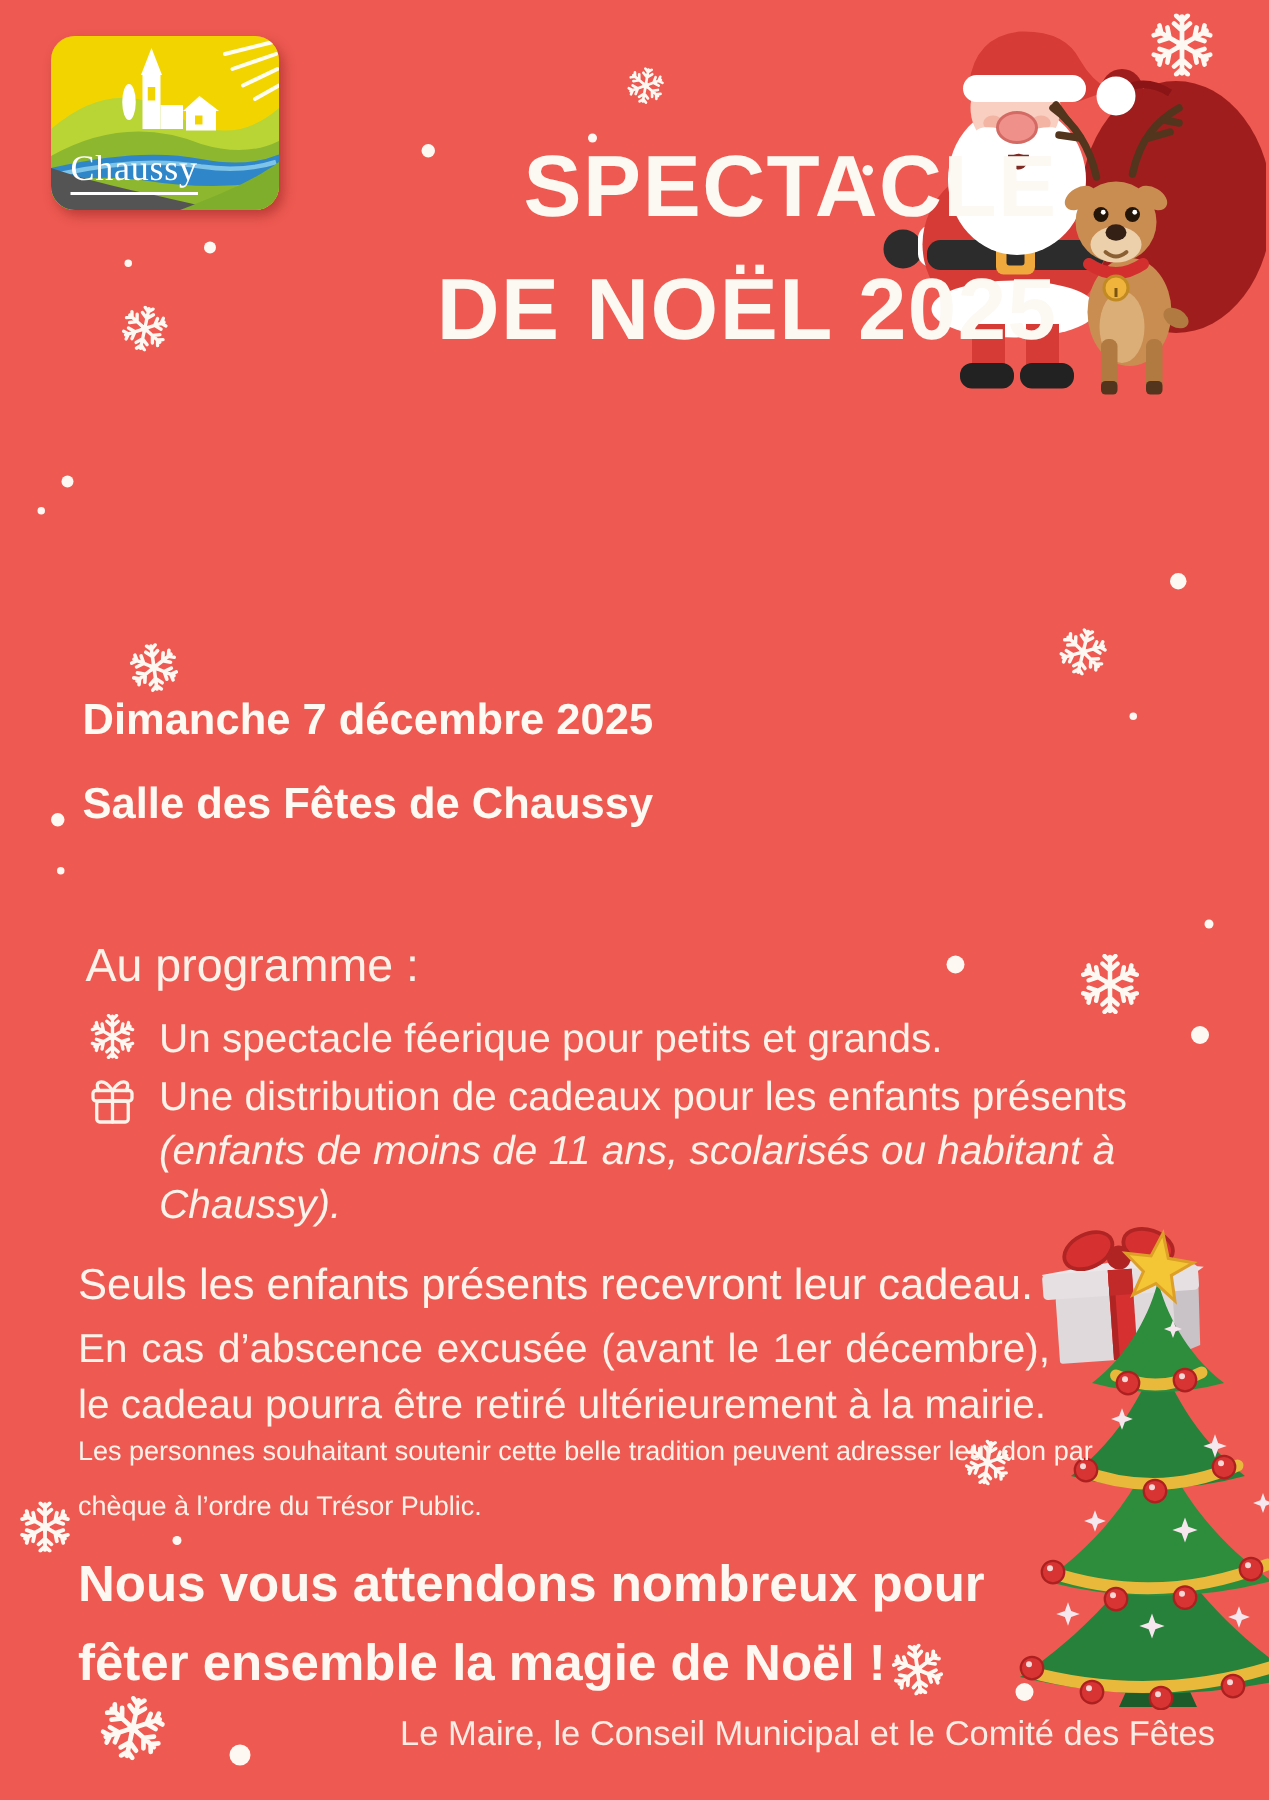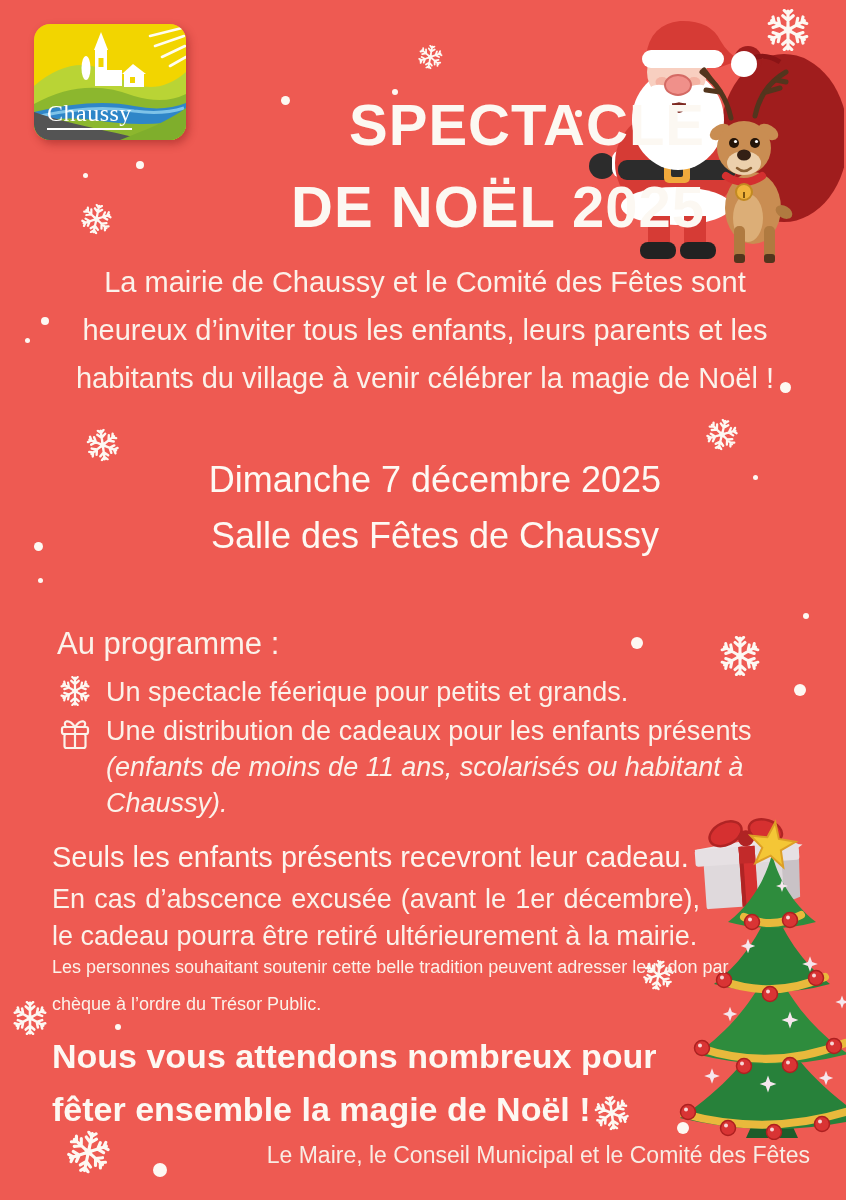--- a/index.html
+++ b/index.html
@@ -23,21 +23,21 @@
              font-size:24px;color:#ffffff;border-bottom:2px solid #fff;padding-bottom:1px;letter-spacing:.5px;}
 
   
   .title{left:105px;top:84px;width:600px;text-align:right;font-weight:700;
          font-size:58px;line-height:82px;color:#fcf8f2;letter-spacing:1px;}
 
   
   .intro{left:55px;top:258px;width:740px;text-align:center;font-size:29px;line-height:48px;color:#fbf2ea;}
 
   
-  .dates{left:55px;top:452px;width:760px;text-align:center;font-weight:400;font-size:36px;line-height:56px;color:#fdf9f3;}
+  .dates{left:55px;top:452px;width:760px;font-weight:700;font-size:29px;line-height:56px;color:#fdf9f3;}
   .schedule{left:55px;top:569px;width:760px;text-align:center;font-size:31px;color:#fbf2ea;}
 
   
   .program-heading{left:57px;top:626px;font-size:31px;color:#fbf2ea;}
   .program-list{left:57px;top:674px;width:748px;display:flex;flex-direction:column;gap:3px;}
   .program-item{display:flex;align-items:flex-start;gap:13px;font-size:27px;line-height:36px;color:#fbf2ea;}
   .bullet-icon{flex:0 0 36px;width:36px;display:flex;justify-content:center;margin-top:2px;}
   .italic{font-style:italic;}
 
   
@@ -278,21 +278,20 @@
       <circle cx="156" cy="184" r="8" fill="#f0b43c" stroke="#c28a22" stroke-width="2"></circle>
       <line x1="156" y1="184" x2="156" y2="190" stroke="#7a5410" stroke-width="2"></line>
     </svg>
   </div>
 
   <div class="abs txt title">
     <div>SPECTACLE</div>
     <div>DE NOËL 2025</div>
   </div>
 
-  <div class="abs txt intro">La mairie de Chaussy et le Comité des Fêtes sont heureux d’inviter tous les enfants, leurs parents et les habitants du village à venir célébrer la magie de Noël !</div>
 
   <div class="abs txt dates">
     <div>Dimanche 7 décembre 2025</div>
     <div>Salle des Fêtes de Chaussy</div>
   </div>
 
   <div class="abs txt program-heading">Au programme :</div>
   <div class="abs txt program-list">
     <div class="program-item">
       <span class="bullet-icon">

